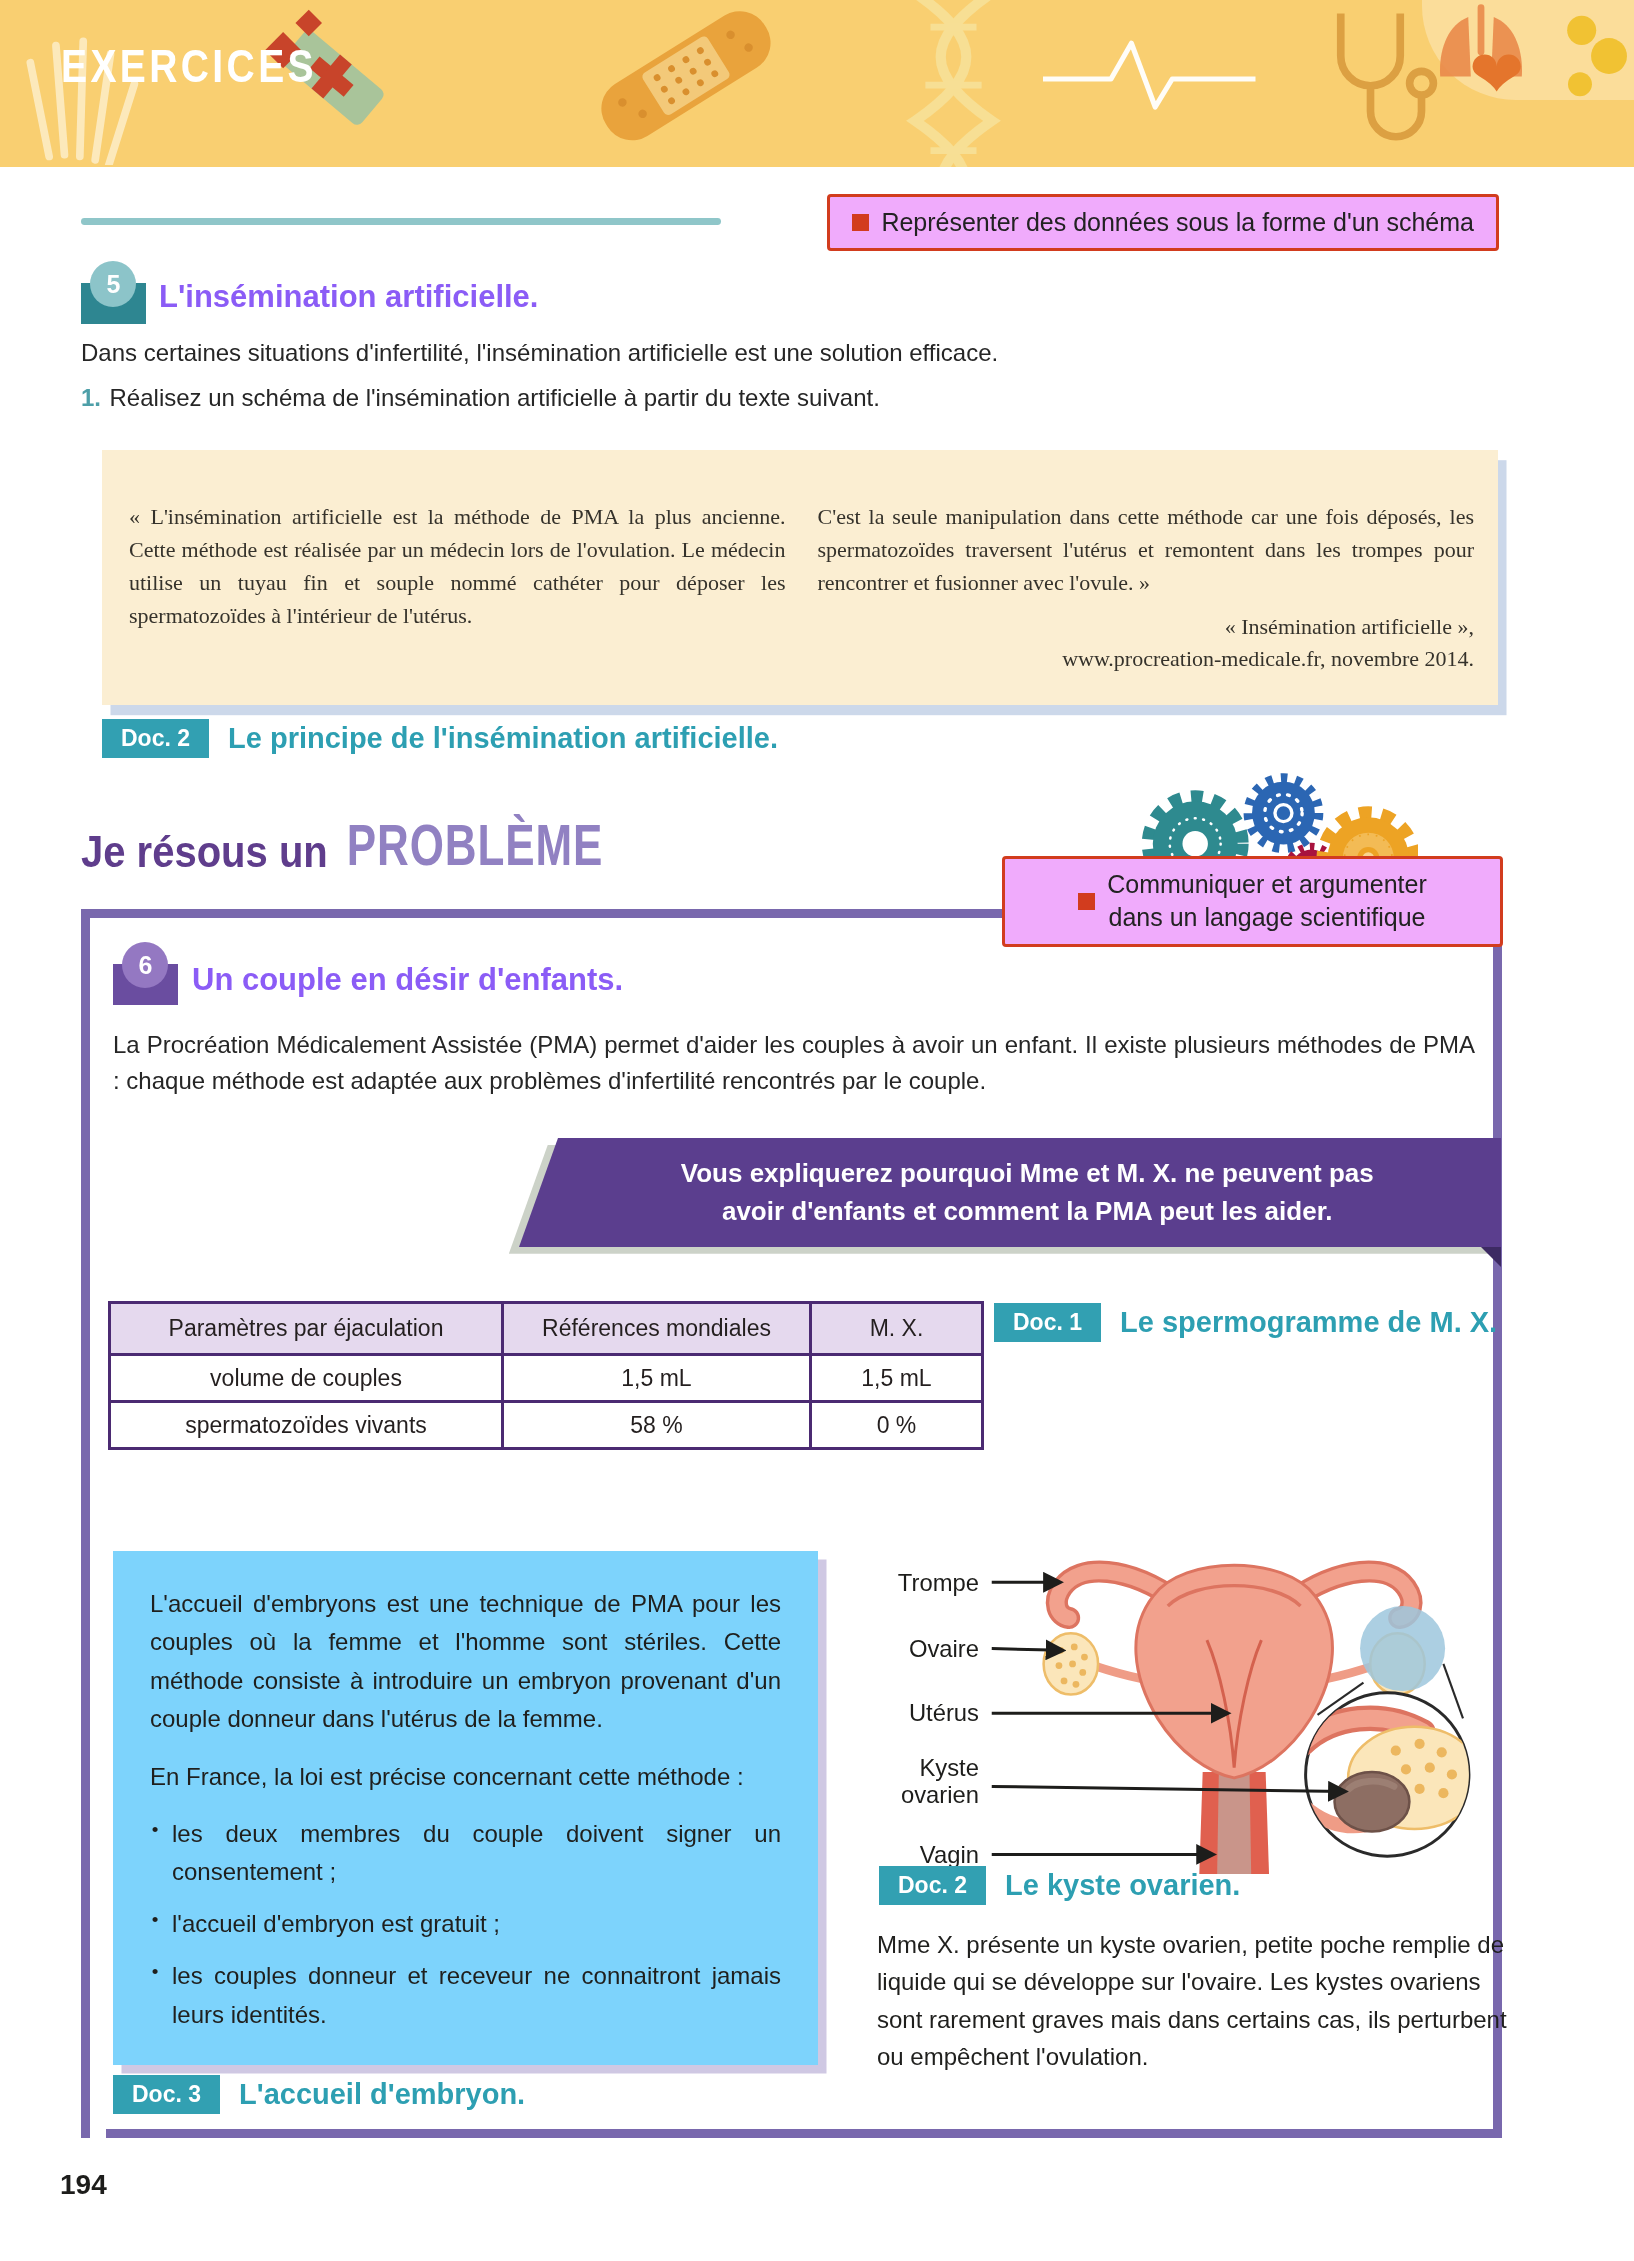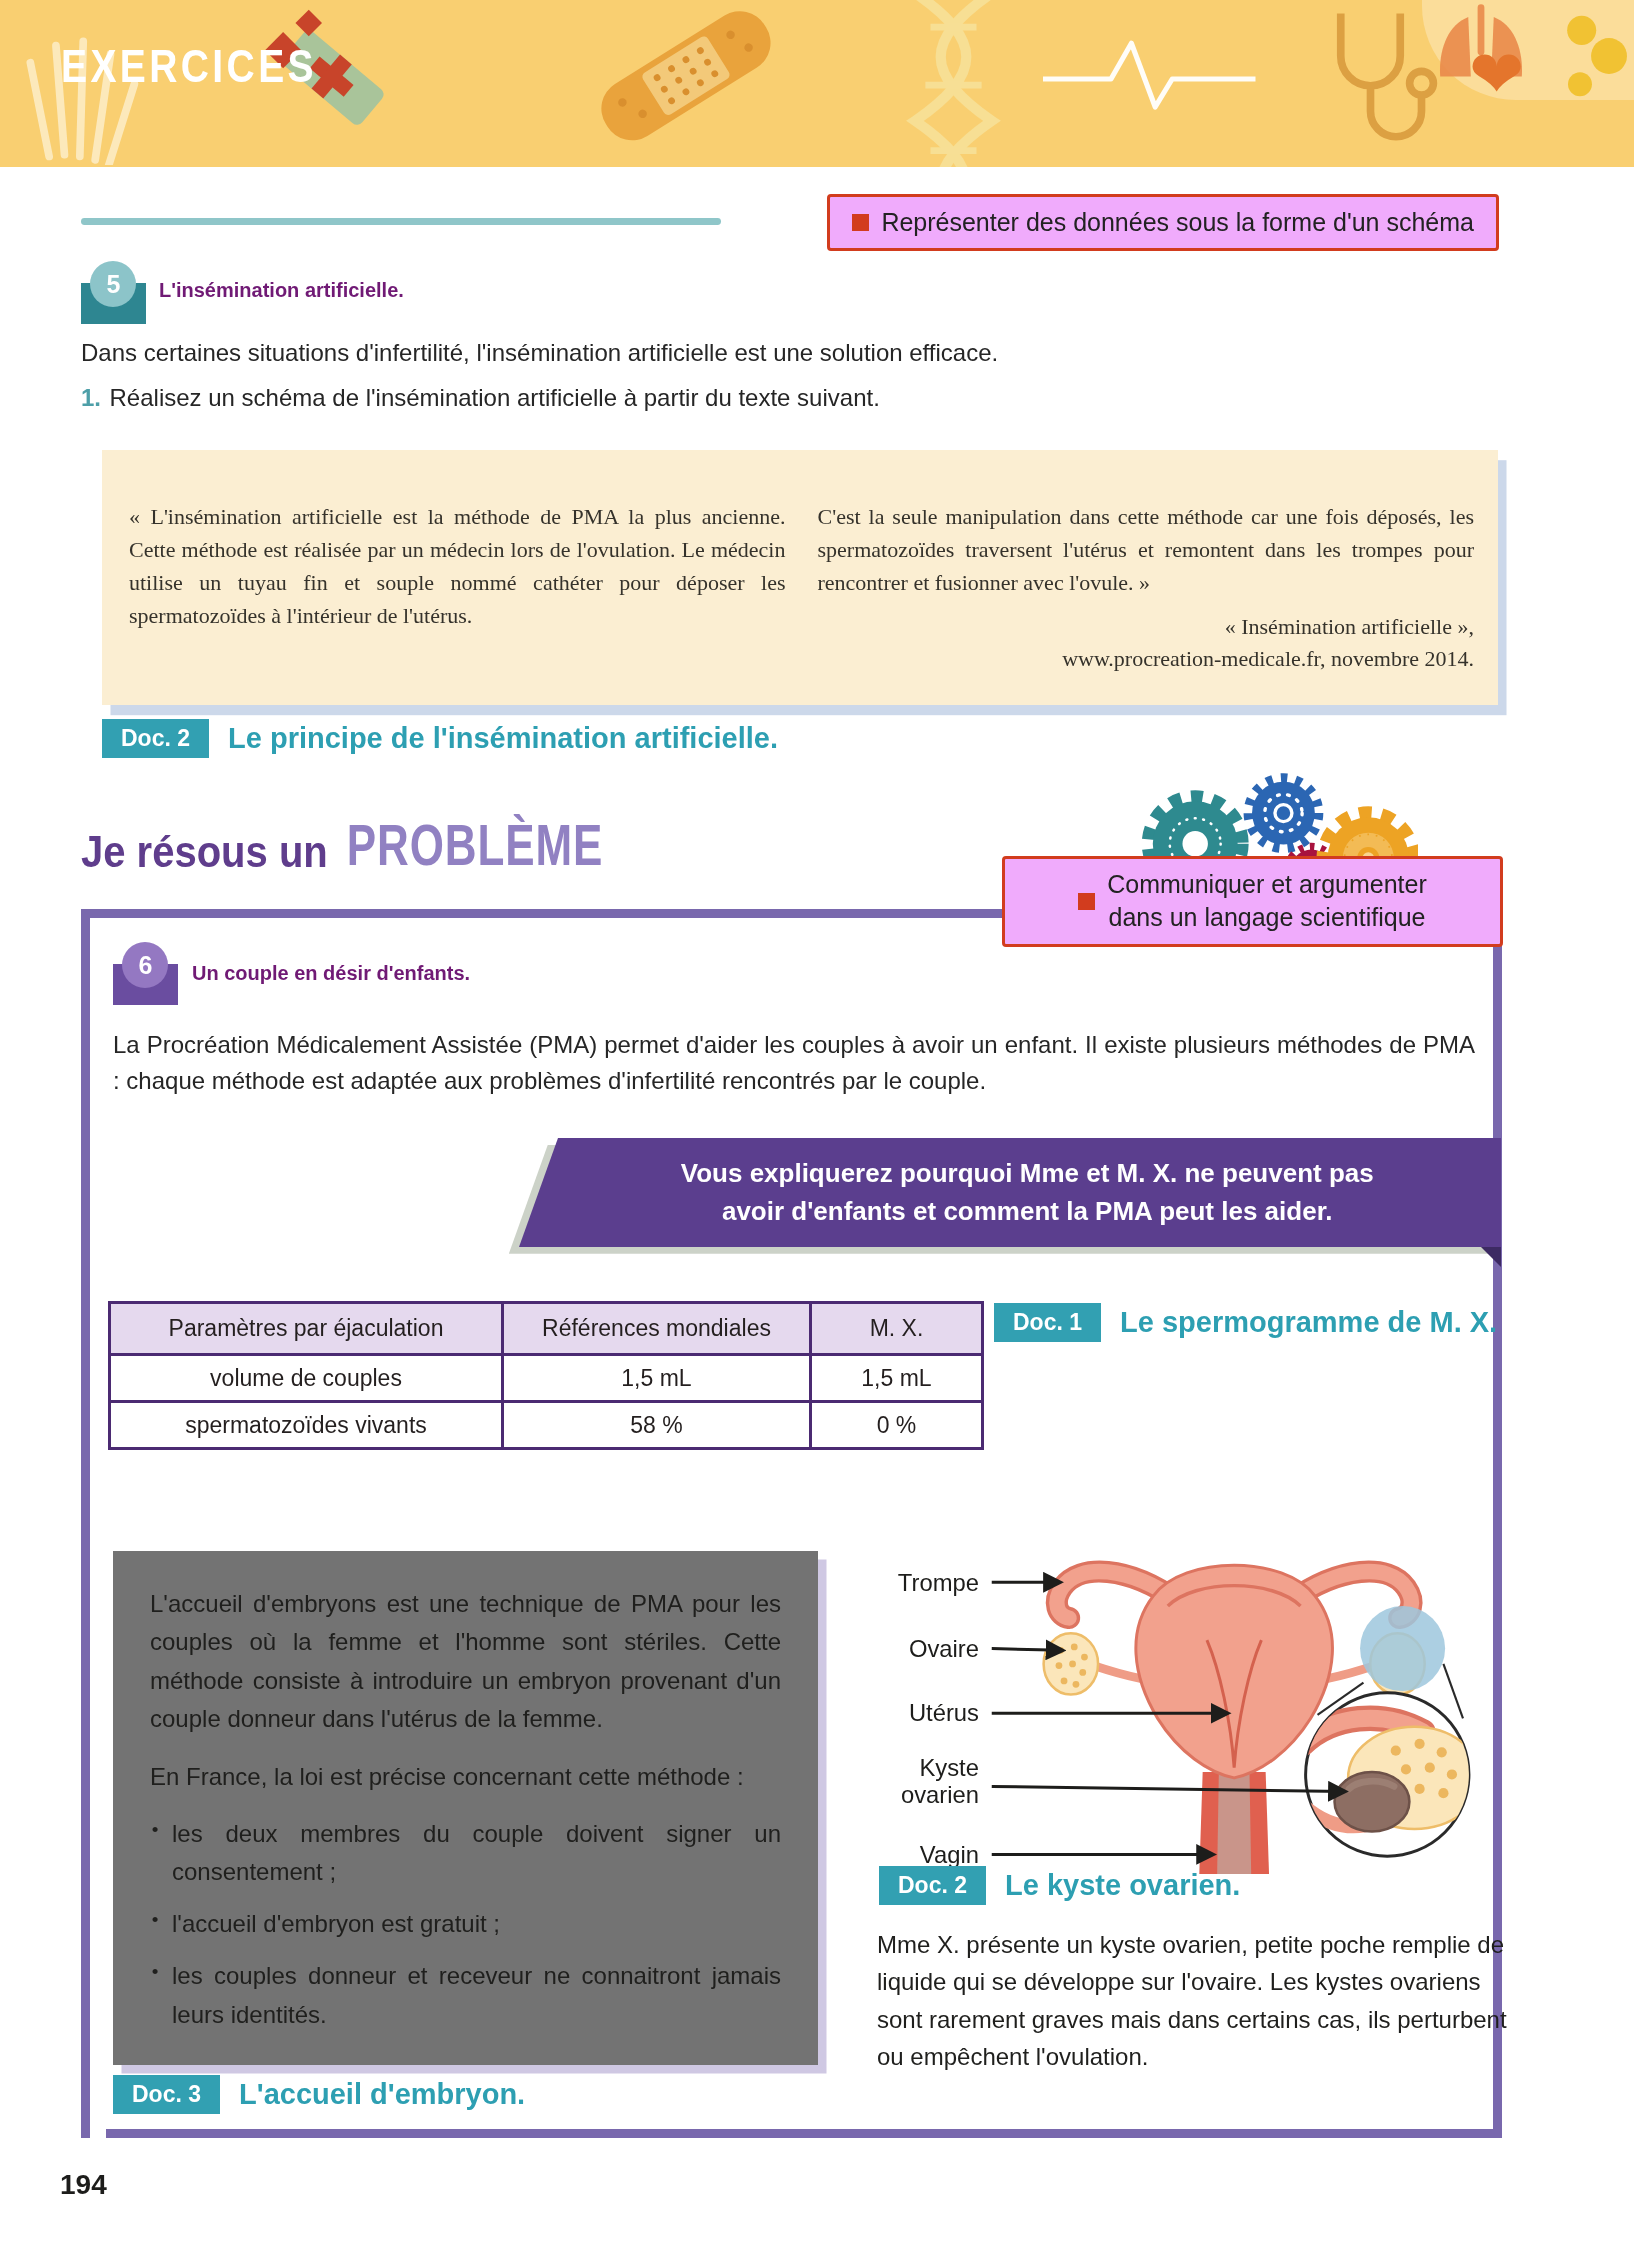--- a/index.html
+++ b/index.html
@@ -26,21 +26,21 @@
   .num-badge{position:absolute;width:65px;height:63px;}
   .nb-rect{position:absolute;left:0;right:0;top:22px;bottom:0;
            clip-path:polygon(0 0,36% 0,50% 34%,64% 0,100% 0,100% 100%,0 100%);}
   .nb-circle{position:absolute;left:9.4px;top:0;width:46px;height:46px;border-radius:50%;
              color:#ffffff;font-size:25px;font-weight:bold;display:flex;align-items:center;justify-content:center;}
   .teal .nb-rect{background:#2e8691;}
   .teal .nb-circle{background:#8cc4c9;}
   .purple .nb-rect{background:#6a4da0;}
   .purple .nb-circle{background:#9478c2;}
 
-  .ex-title{position:absolute;font-size:20px;font-weight:bold;color:#701a75;}
+  .ex-title{position:absolute;font-size:31px;font-weight:bold;color:#8b5cf6;}
   .body-text{position:absolute;font-size:24px;color:#262626;line-height:1.5;}
   .q-num{color:#4d9fa8;font-weight:bold;margin-right:8.5px;}
 
   
   .quote-box{position:absolute;left:102px;top:450px;width:1396px;height:255px;background:#fbeed2;
              box-shadow:8.5px 10.2px 0 #ccd8ea;box-sizing:border-box;padding:27px 24px 20.4px 27px;
              display:flex;gap:32px;font-family:"Liberation Serif","DejaVu Serif",serif;
              font-size:22px;line-height:1.5;color:#35322b;}
   .quote-col{flex:1;text-align:justify;margin-top:23px;}
   .quote-src{text-align:right;margin-top:12px;line-height:1.45;}
@@ -73,21 +73,21 @@
 
   
   .sperm-table{position:absolute;left:108px;top:1301px;border-collapse:collapse;z-index:3;
                font-size:23px;color:#241f1f;background:#ffffff;}
   .sperm-table th,.sperm-table td{border:3.4px solid #4b2a72;text-align:center;padding:8.5px 12px;}
   .sperm-table th{background:#e5d9ee;font-weight:normal;height:32px;}
   .sperm-table td{height:27px;}
   .col-a{width:366px;} .col-b{width:281px;} .col-c{width:145px;}
 
   
-  .blue-box{position:absolute;left:113px;top:1551px;width:705px;height:514px;background:#737373;
+  .blue-box{position:absolute;left:113px;top:1551px;width:705px;height:514px;background:#7dd3fc;
             box-shadow:8.5px 8.5px 0 #cfc8e3;box-sizing:border-box;padding:34px 37px;z-index:3;
             font-size:24px;line-height:1.6;color:#1f1f1d;text-align:justify;}
   .blue-box p{margin:0 0 19px 0;}
   .blue-box ul{list-style:none;margin:0;padding:0;}
   .blue-box li{position:relative;padding-left:22px;margin-bottom:13.6px;}
   .blue-box li::before{content:"•";position:absolute;left:1.7px;top:0;font-size:19px;}
 
   
   .kyste-text{position:absolute;left:877px;top:1926px;width:634px;font-size:24px;line-height:1.56;color:#1f1f1d;z-index:3;}
 

